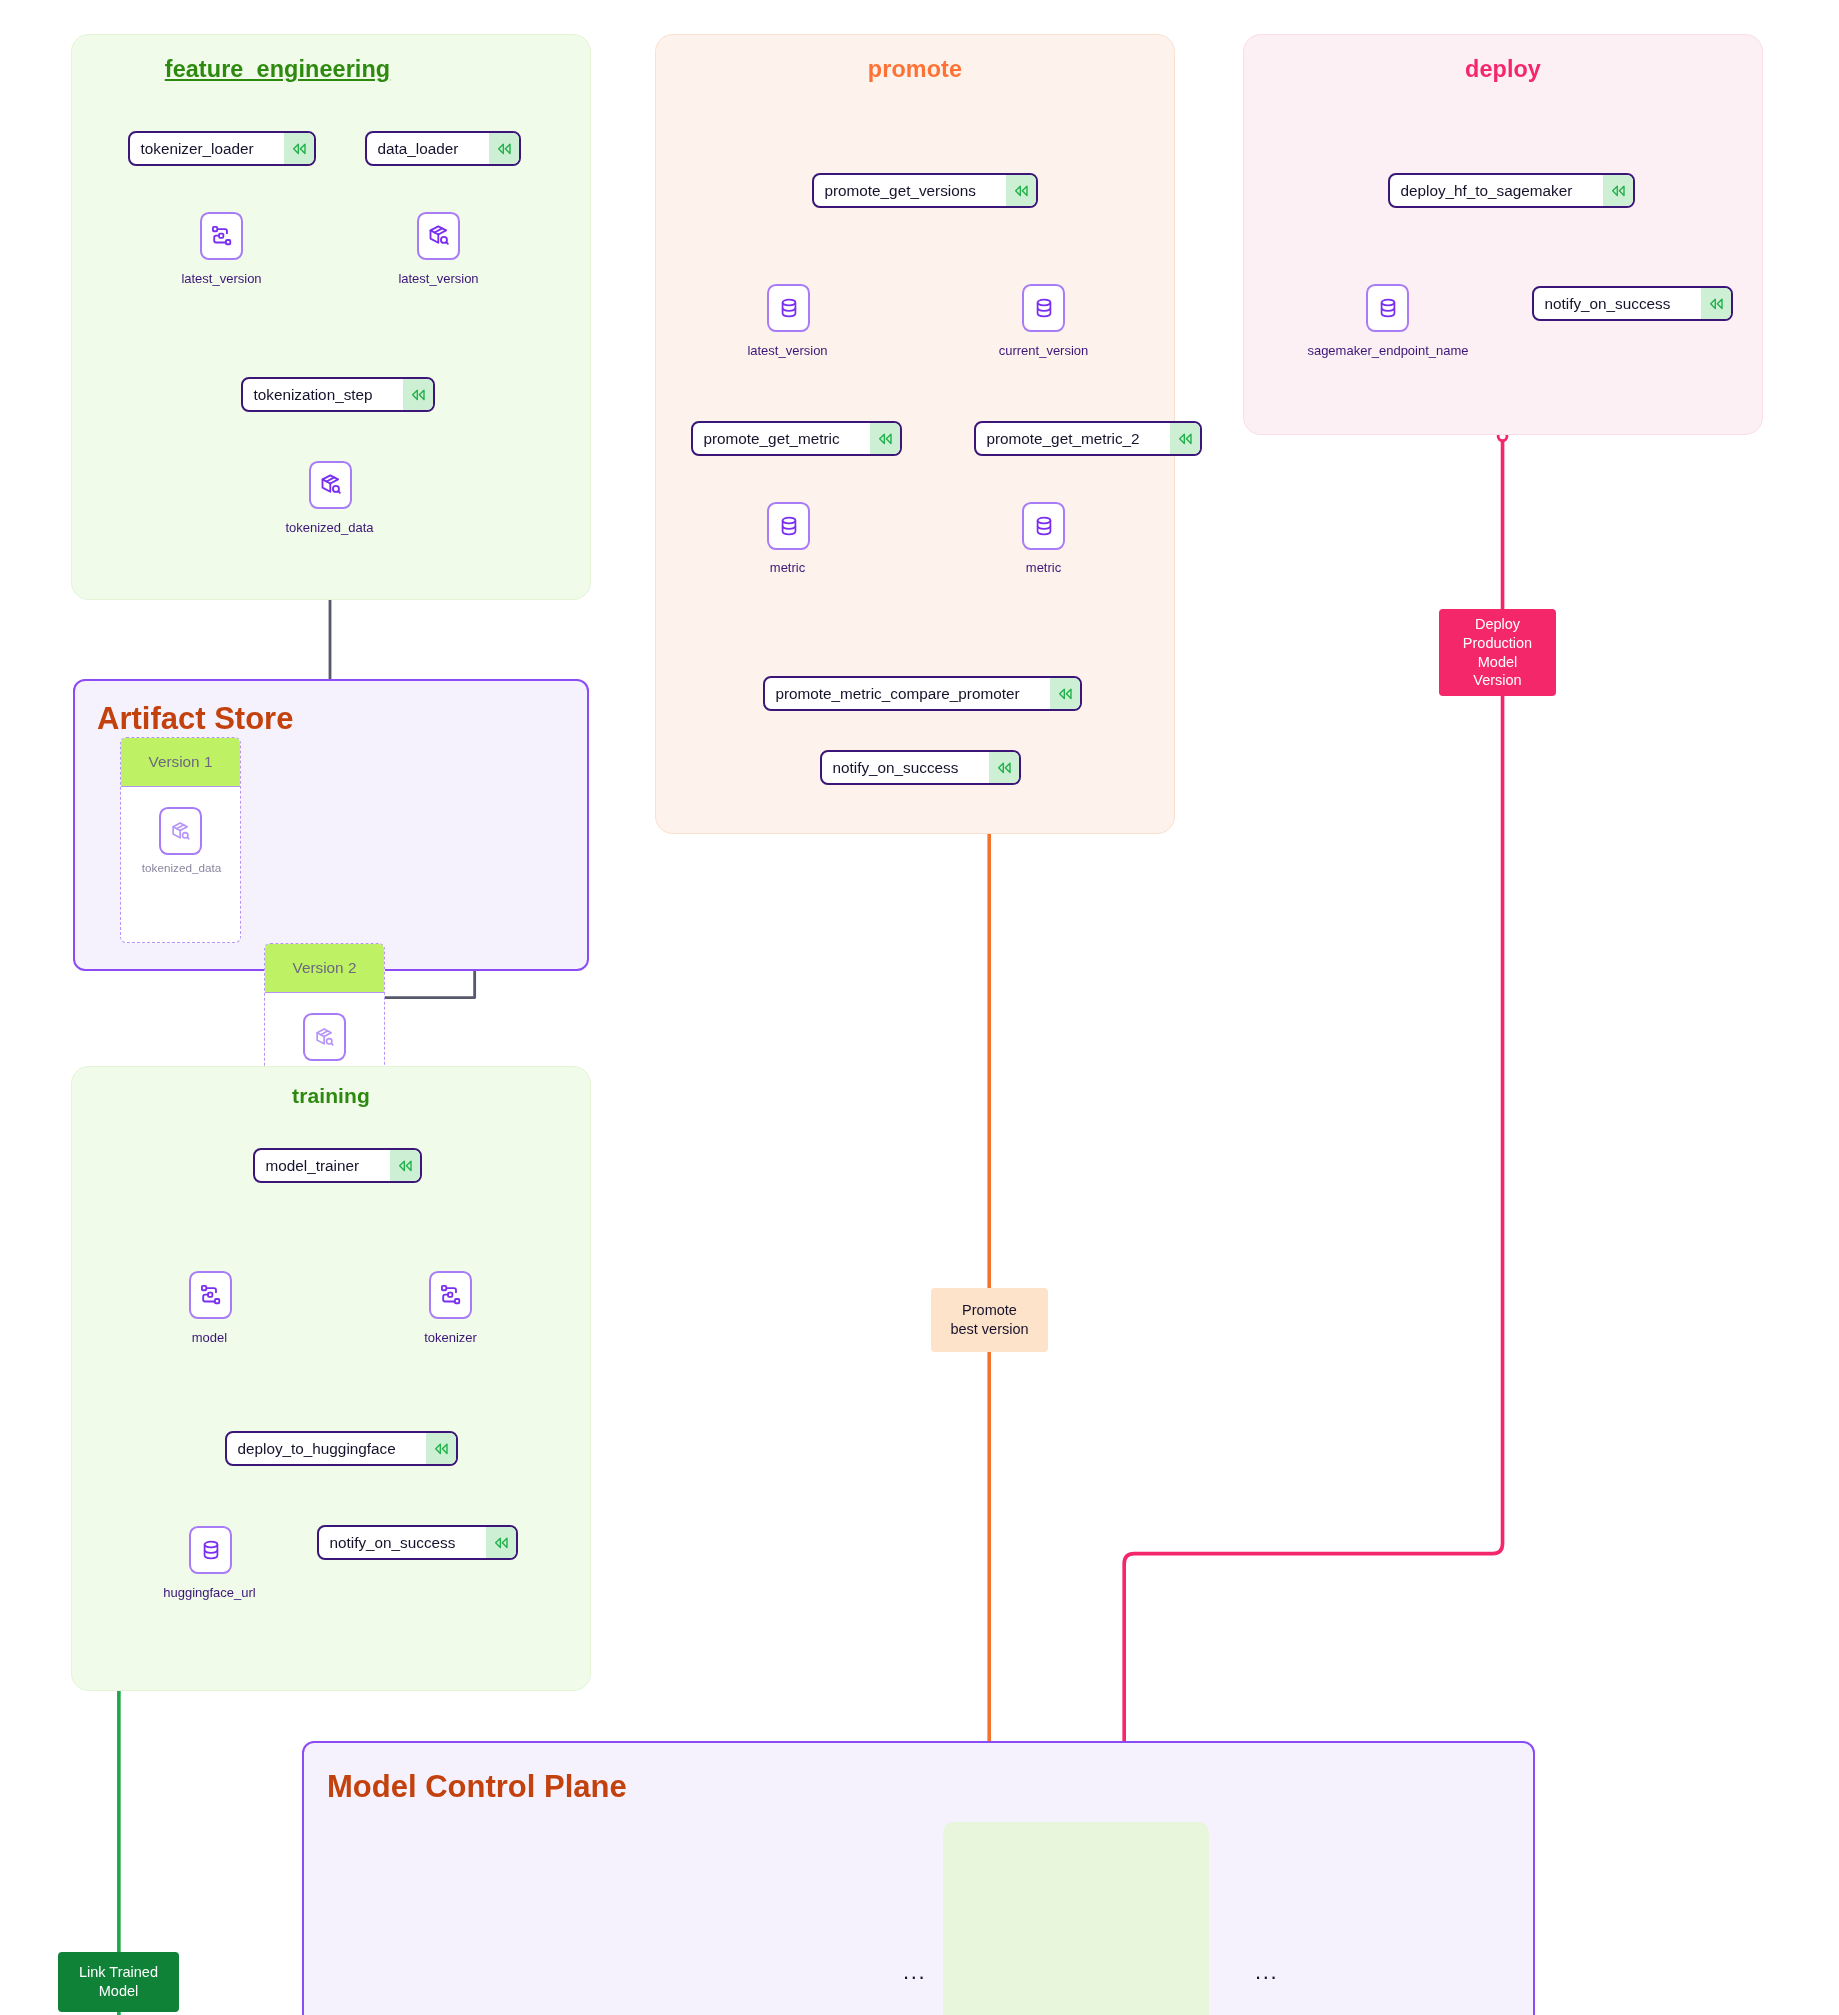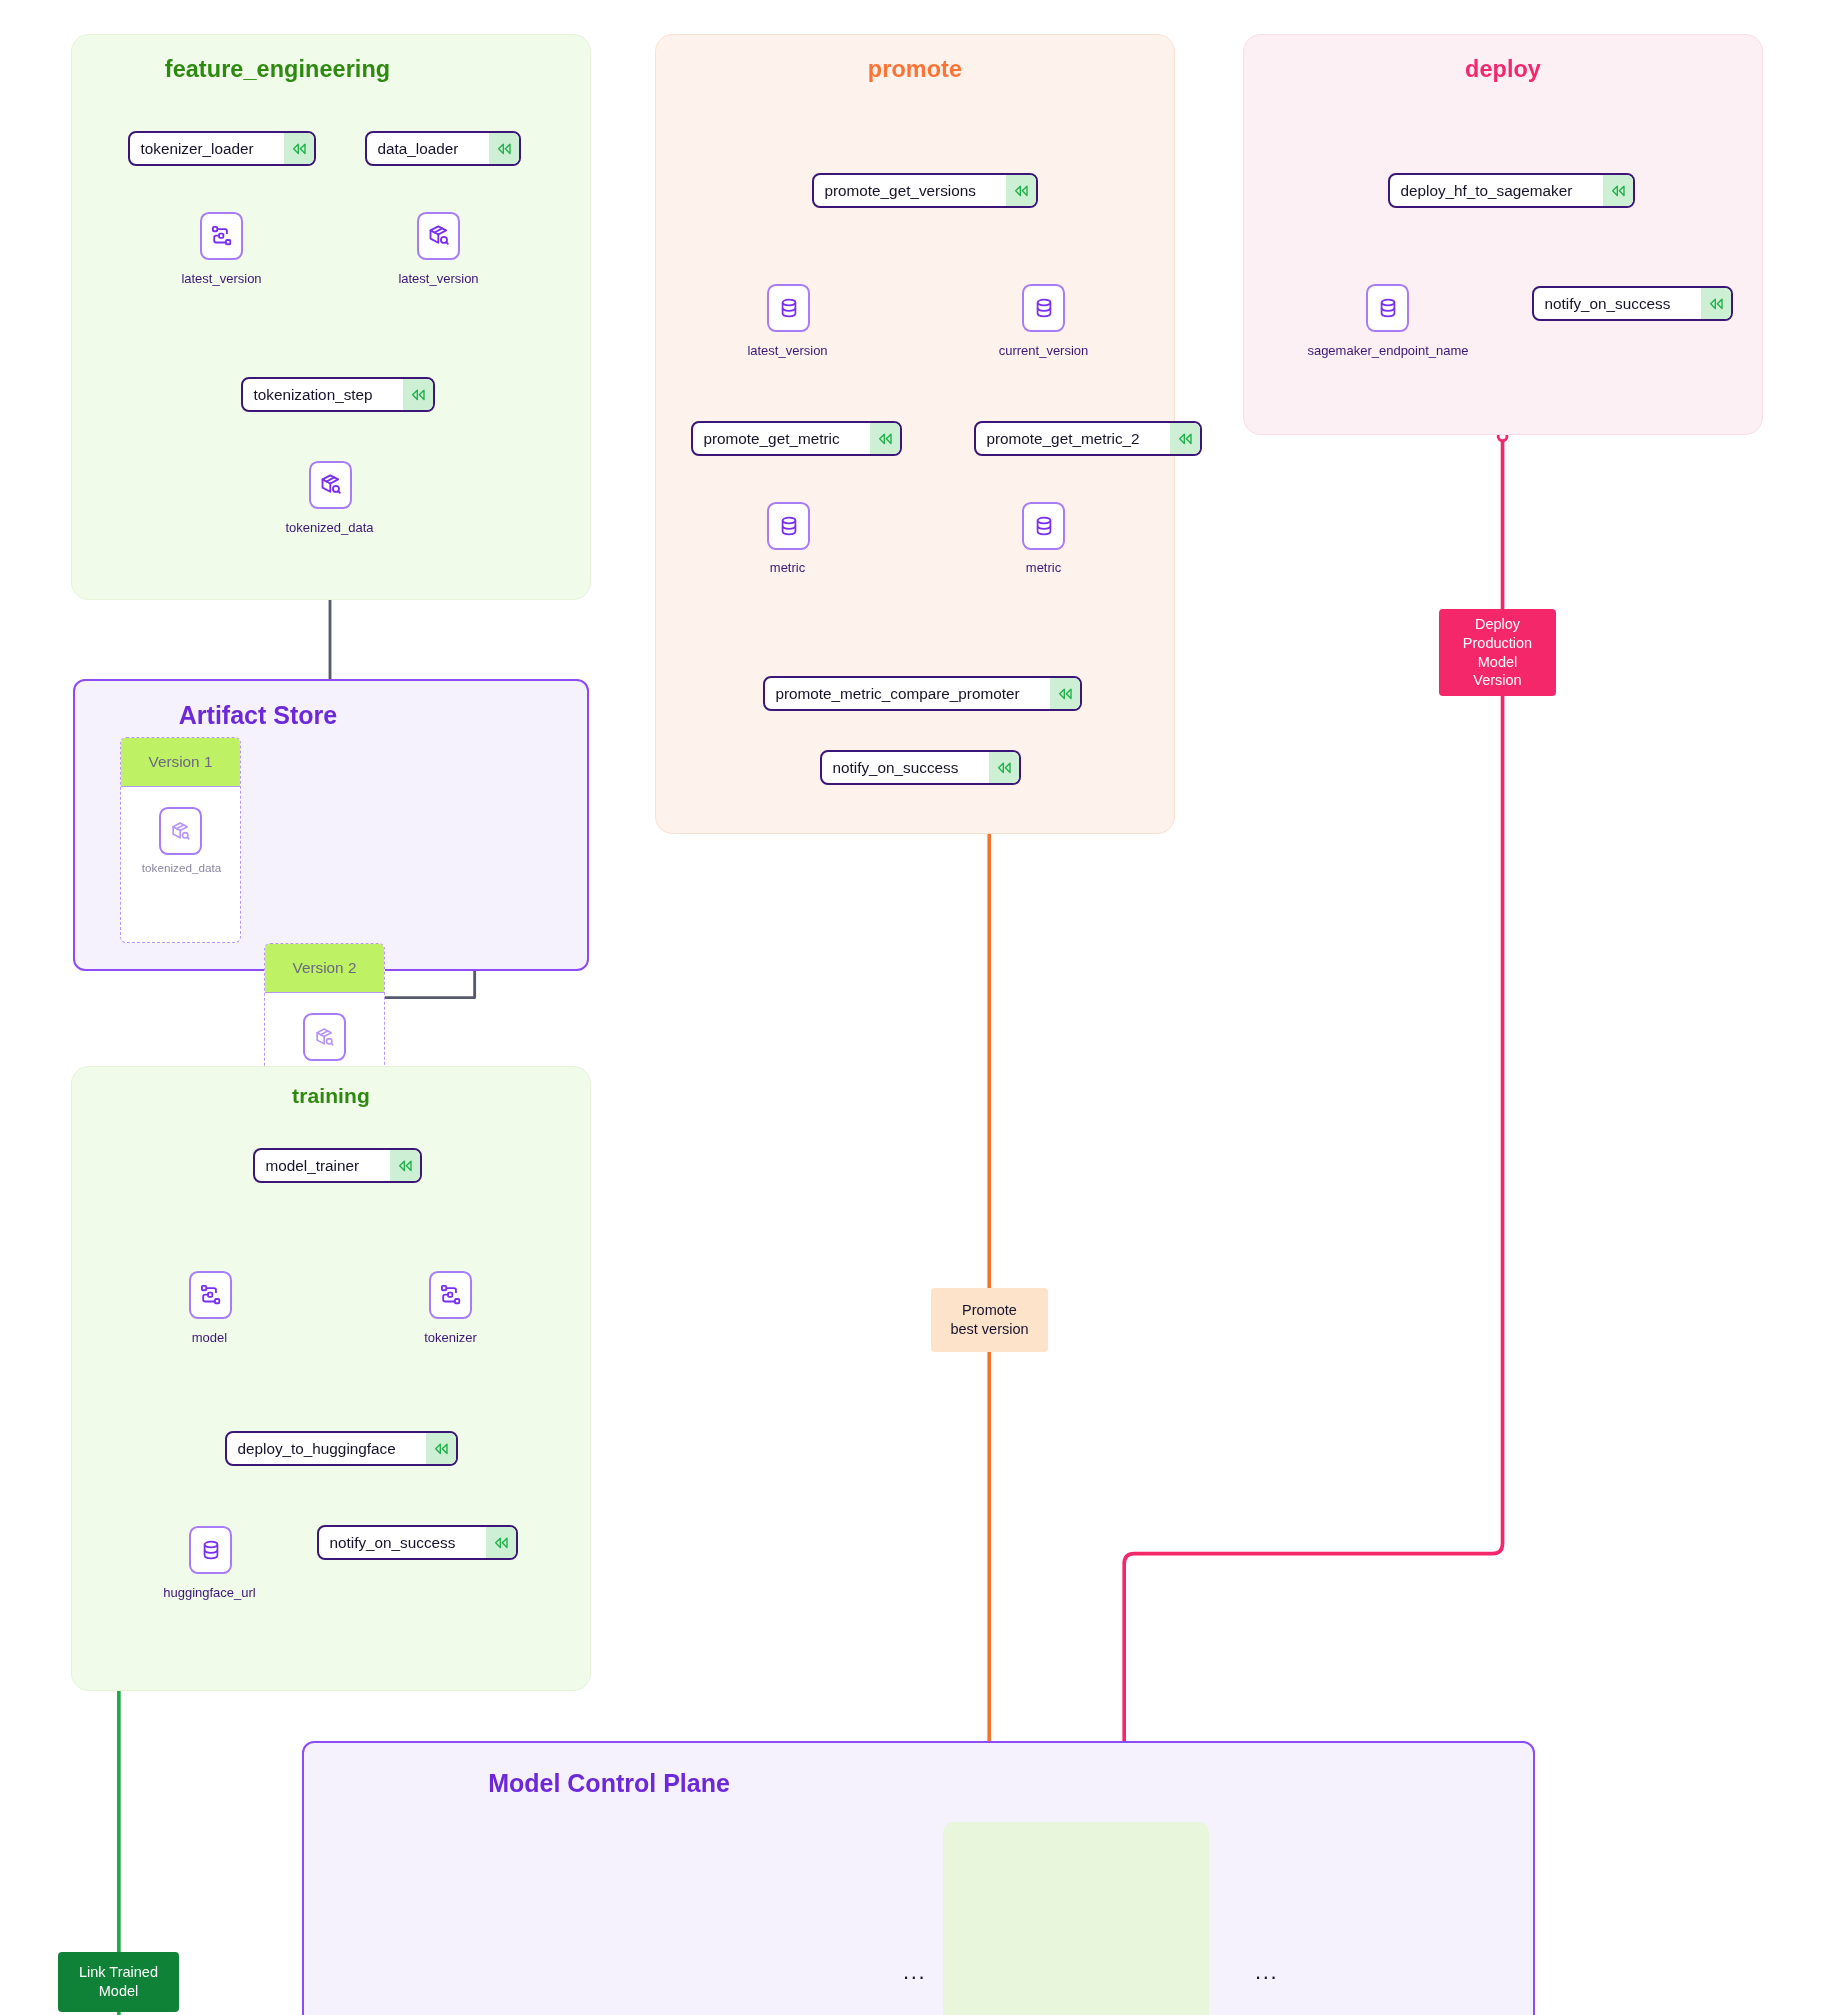--- a/index.html
+++ b/index.html
@@ -14,21 +14,21 @@
   .panel-title{position:absolute;left:0;right:0;text-align:center;font-weight:700;letter-spacing:0.1px;}
 
   .panel-green{background:#f0fbe9;border:1.6px solid #e4f5d6;}
   .panel-orange{background:#fef3ec;border:1.6px solid #fbe0cf;}
   .panel-pink{background:#fdf0f5;border:1.6px solid #fbdce8;}
   .panel-violet{background:#f5f2fe;border:2px solid #8c4bf5;border-radius:12px;}
 
   .title-green{color:#2d8a0f;font-size:23.4px;}
   .title-orange{color:#ff7235;font-size:23.4px;}
   .title-pink{color:#f4276b;font-size:23.4px;}
-  .title-violet{color:#6d28d9;font-size:25px;font-weight:700;text-align:center;}
+  .title-violet{color:#c2410c;font-size:31px;font-weight:700;text-align:left;}
 
   
   .step{display:flex;align-items:stretch;background:#fff;border:2px solid #3b1578;
         border-radius:8px;overflow:hidden;height:35px;}
   .step .lbl{display:flex;align-items:center;justify-content:center;padding:0 10.5px;
         font-size:15.3px;color:#17122b;white-space:nowrap;font-weight:400;}
   .step .badge{display:flex;align-items:center;justify-content:center;width:30px;
         background:#cdf0d4;}
   .step .badge svg{display:block;}
 
@@ -136,21 +136,21 @@
     </g>
     <circle cx="3729" cy="1082" r="11" fill="#ffffff" stroke="#f4276b" stroke-width="7"></circle>
 
     <g fill="none" stroke="#1ea84a" stroke-width="9" stroke-linecap="round" stroke-linejoin="round">
       <path d="M295,4195 L295,5415 Q295,5440 320,5440 L720,5440" marker-end="url(#ah-green)"></path>
     </g>
   </svg>
 
   <div class="abs panel panel-green" style="left:71px;top:34px;width:520px;height:566px;">
   </div>
-  <div class="panel-title title-green" style="left:71px;top:56px;width:413px;">feature_engineering</div>
+  <div class="panel-title title-green" style="left:71px;top:56px;width:413px;text-decoration:underline;">feature_engineering</div>
 
   <div class="abs step" style="left:128px;top:131px;">
     <div class="lbl">tokenizer_loader</div>
     <div class="badge">
       <svg width="16" height="13.7" viewBox="0 0 24 20">
           <path d="M11 3 L4 10 L11 17 Z M21 3 L14 10 L21 17 Z" fill="none" stroke="#22b14c" stroke-width="2.1" stroke-linejoin="round"></path>
         </svg>
     </div>
   </div>
   <div class="abs step" style="left:365px;top:131px;">

